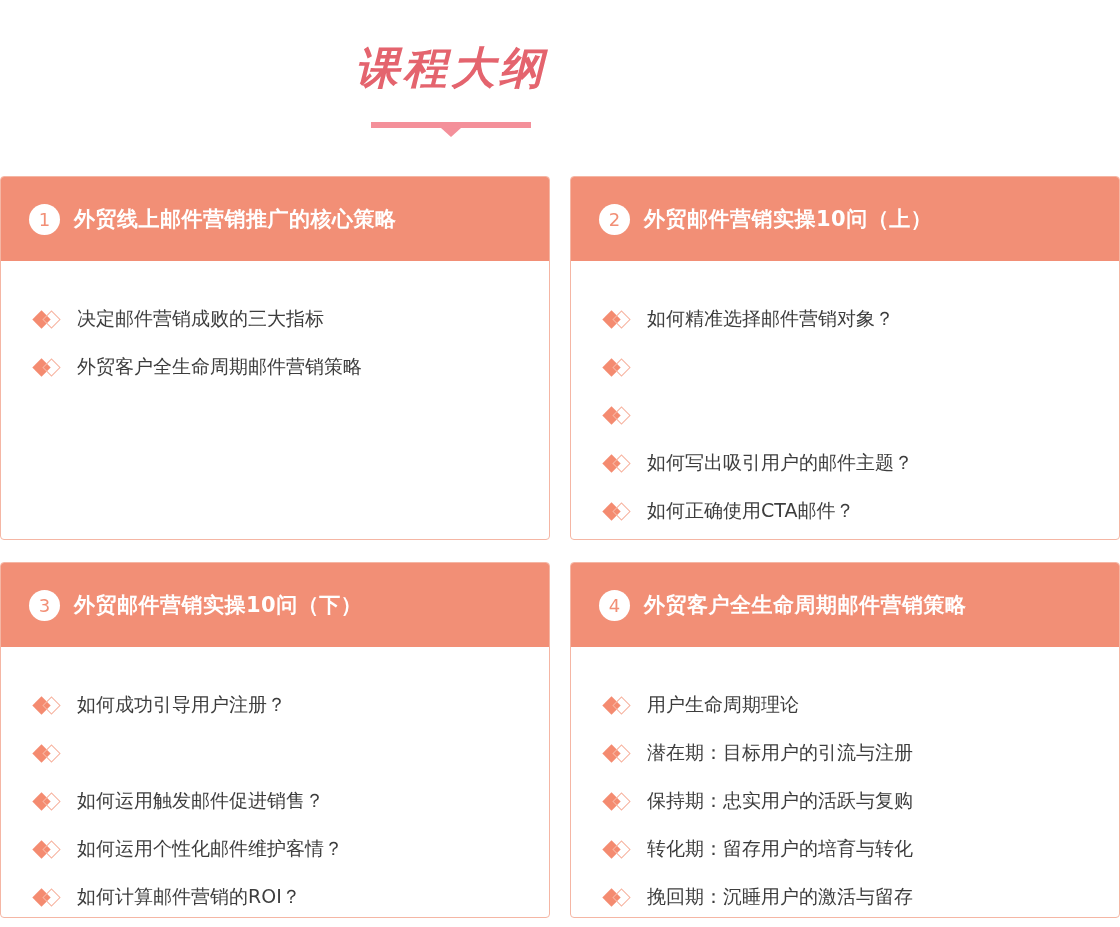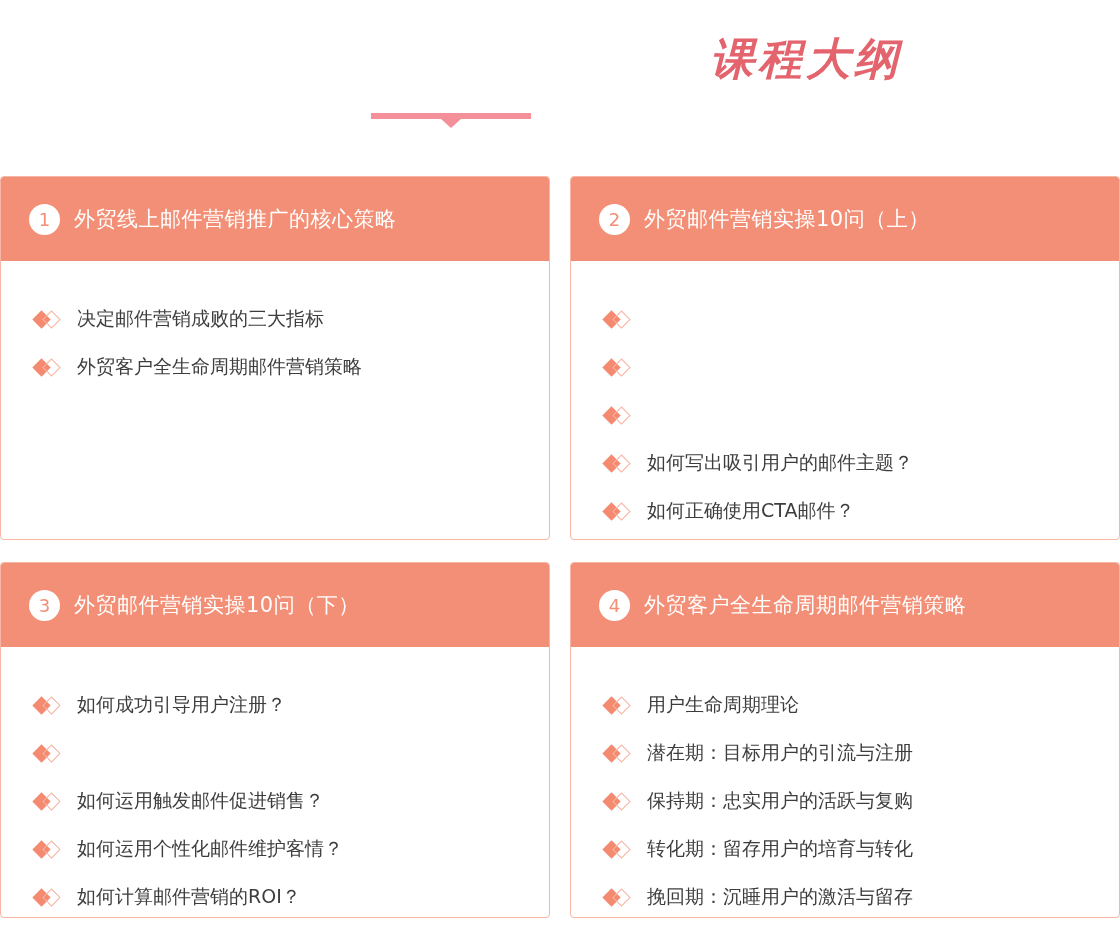--- a/index.html
+++ b/index.html
@@ -11,22 +11,22 @@
     width: 1120px;
     height: 927px;
     font-family: "Liberation Sans", "DejaVu Sans", sans-serif;
     overflow: hidden;
     position: relative;
   }
 
   
   .title-block {
     width: 902px;
-    padding-top: 31px;
-    text-align: right;
+    padding-top: 40px;
+    text-align: center;
   }
   .page-title {
     font-size: 44px;
     font-weight: bold;
     font-style: italic;
     color: #e4646e;
     letter-spacing: 4px;
     line-height: 56px;
     margin: 0;
     font-family: "DejaVu Sans", "Liberation Sans", sans-serif;
@@ -96,21 +96,21 @@
     font-size: 18px;
     line-height: 31px;
     text-align: center;
     font-weight: normal;
     font-family: "DejaVu Sans", "Liberation Sans", sans-serif;
   }
   .card-title {
     margin-left: 14px;
     color: #ffffff;
     font-size: 21px;
-    font-weight: normal;
+    font-weight: bold;
     letter-spacing: 0.5px;
     white-space: nowrap;
     font-family: "DejaVu Sans", "Liberation Sans", sans-serif;
   }
 
   .card-body {
     flex: 1 1 auto;
     padding: 22px 0 0 0;
   }
   .bullet-row {
@@ -193,20 +193,21 @@
       <div class="card-header">
         <div class="badge">2</div>
         <div class="card-title">外贸邮件营销实操10问（上）</div>
       </div>
       <div class="card-body">
         <div class="bullet-row">
           <span class="bullet-icon">
             <span class="d-fill"></span>
               <span class="d-out"></span>
           </span>
+          <span class="bullet-text">如何精准选择邮件营销对象？</span>
         </div>
         <div class="bullet-row">
           <span class="bullet-icon">
             <span class="d-fill"></span>
               <span class="d-out"></span>
           </span>
         </div>
         <div class="bullet-row">
           <span class="bullet-icon">
             <span class="d-fill"></span>

